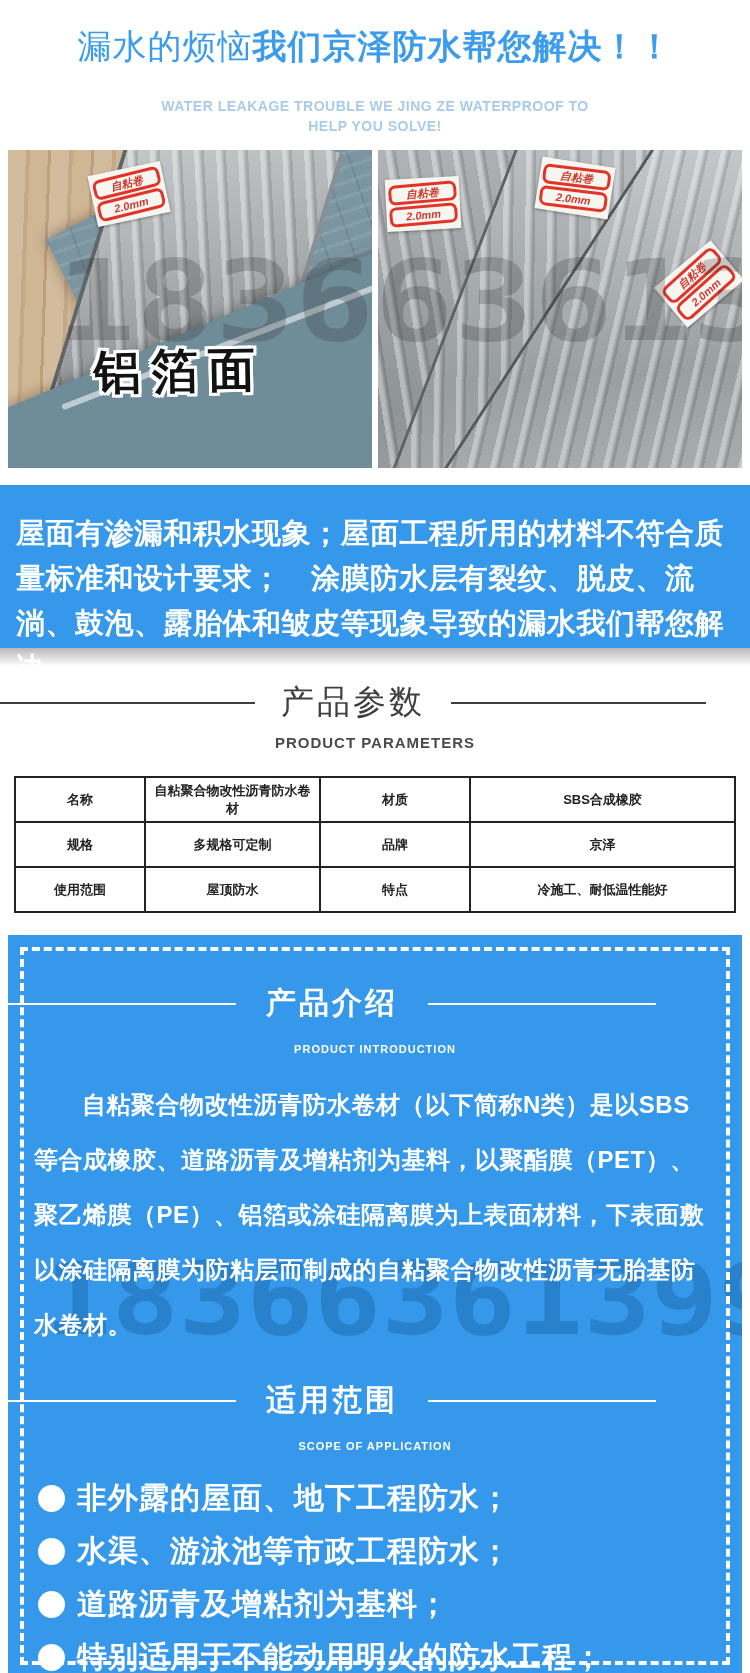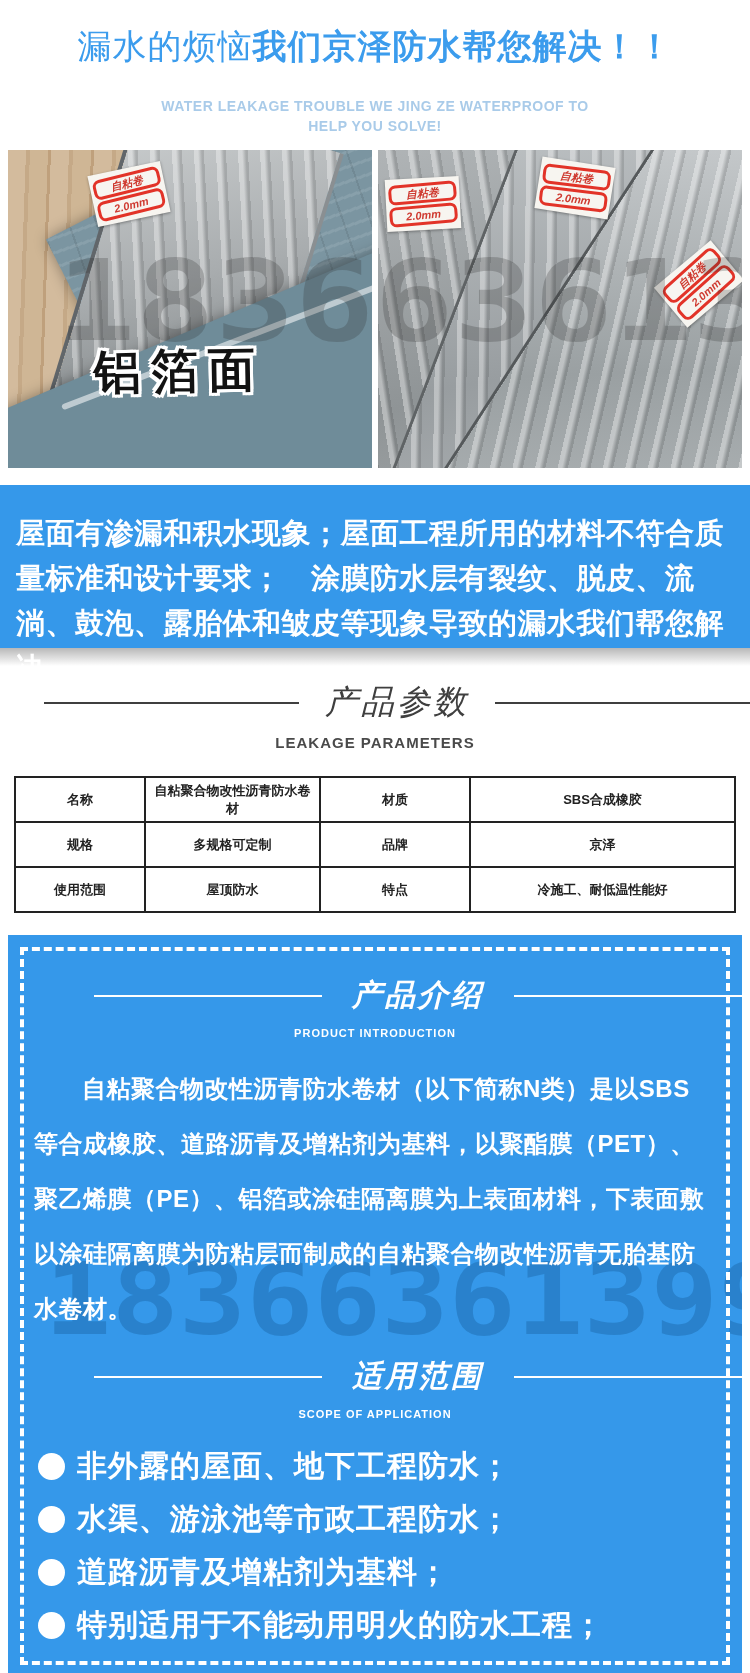--- a/index.html
+++ b/index.html
@@ -64,33 +64,33 @@
   .wm { white-space:nowrap; font-family:"DejaVu Sans Mono","Liberation Mono",monospace; font-weight:bold; pointer-events:none; }
   .wm-photos { position:absolute; left:48px; top:86px; font-size:112px; color:#2f2f2f; opacity:.24;
     transform:scaleX(1.18); transform-origin:left center; z-index:5; }
   
   .problem {
     margin-top:17px; background:#3598ea; color:#fff; height:163px;
     padding:26px 16px 4px; font-size:29px; font-weight:700; line-height:45px; letter-spacing:.5px;
   }
   .shadow { height:18px; background:linear-gradient(to bottom, rgba(0,0,0,.28), rgba(0,0,0,0)); }
   
-  .sec-title { display:flex; align-items:center; justify-content:flex-end;font-style:italic; }
+  .sec-title { display:flex; align-items:center; justify-content:flex-start; }
   .sec-title .line { height:2px; background:#3f3f3f; width:255px; }
   .sec-title h2 { margin:0 26px; font-size:33px; font-weight:500; color:#3f3f3f; letter-spacing:3px; }
   .sec-sub { text-align:center; margin-top:9px; font-size:15px; color:#4a4a4a; letter-spacing:1px; font-weight:bold; }
   .params { margin-top:14px; }
   
   table.param { margin:25px auto 0; width:720px; border-collapse:collapse; table-layout:fixed; }
   table.param td { border:2px solid #222; height:45px; text-align:center; font-size:13px; color:#222; font-weight:600; padding:0 4px; }
   
   .intro { margin:22px 8px 0; background:#3598ea; position:relative; height:748px; padding-top:36px; overflow:hidden; color:#fff; }
   .dashed-border { position:absolute; left:12px; right:12px; top:12px; bottom:18px; border:4px dashed #fff; pointer-events:none; z-index:3; }
   .intro .sec-title .line { background:#fff; width:228px; height:2px; }
-  .intro .sec-title h2 { color:#fff; font-weight:bold; font-size:30px; margin:4px 30px; }
+  .intro .sec-title h2 { color:#fff; font-weight:bold; font-size:30px; margin:12px 30px; }
   .intro .sec-sub { color:#fff; font-size:11px; margin-top:7px; letter-spacing:1px; }
   .intro-text {
     position:relative; z-index:2; margin:22px 30px 0 26px; font-size:24px; line-height:55px;
     font-weight:700; text-indent:2em; letter-spacing:.5px;
   }
   .scope-head { margin-top:16px; position:relative; z-index:2; }
   .wm-blue { position:absolute; left:36px; top:306px; font-size:100px; color:#2070b4; opacity:.55;
     transform:scaleX(1.12); transform-origin:left center; z-index:1; }
   .scope-list { list-style:none; margin:20px 0 0; padding:0 20px 0 30px; position:relative; z-index:2; }
   .scope-list li { display:flex; align-items:center; font-size:30px; font-weight:600; height:53px; letter-spacing:1px; }
@@ -137,21 +137,21 @@
 
 <div class="problem">屋面有渗漏和积水现象；屋面工程所用的材料不符合质量标准和设计要求；　涂膜防水层有裂纹、脱皮、流淌、鼓泡、露胎体和皱皮等现象导致的漏水我们帮您解决。</div>
 <div class="shadow"></div>
 
 <div class="params">
   <div class="sec-title">
     <span class="line"></span>
     <h2>产品参数</h2>
     <span class="line"></span>
   </div>
-  <div class="sec-sub">LEAKAGE PARAMETERS</div>
+  <div class="sec-sub">PRODUCT PARAMETERS</div>
   <table class="param">
     <colgroup>
         <col style="width:130px">
         <col style="width:175px">
         <col style="width:150px">
         <col style="width:265px">
       </colgroup>
     <tbody>
       <tr>
         <td>名称</td>

